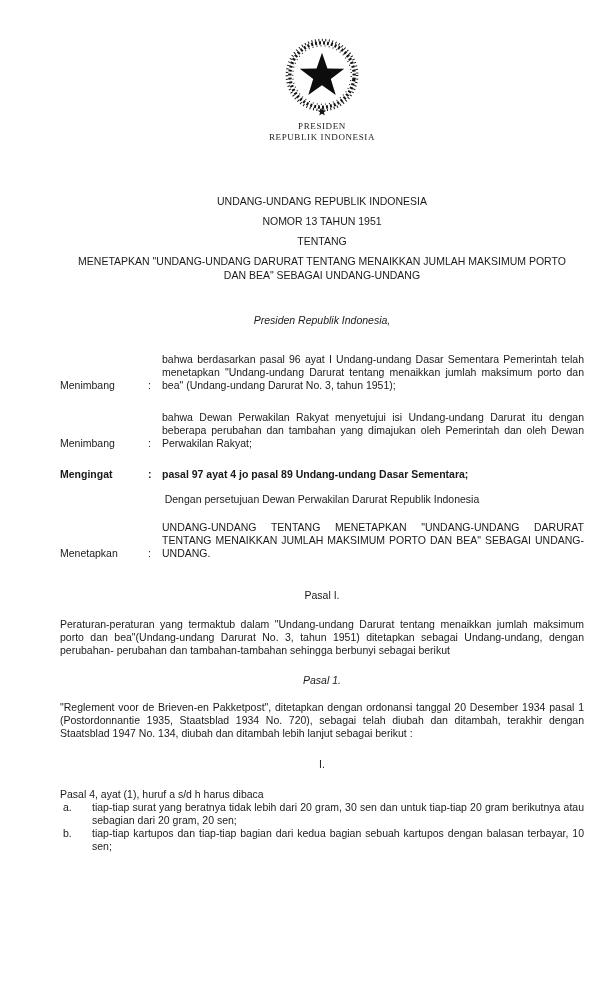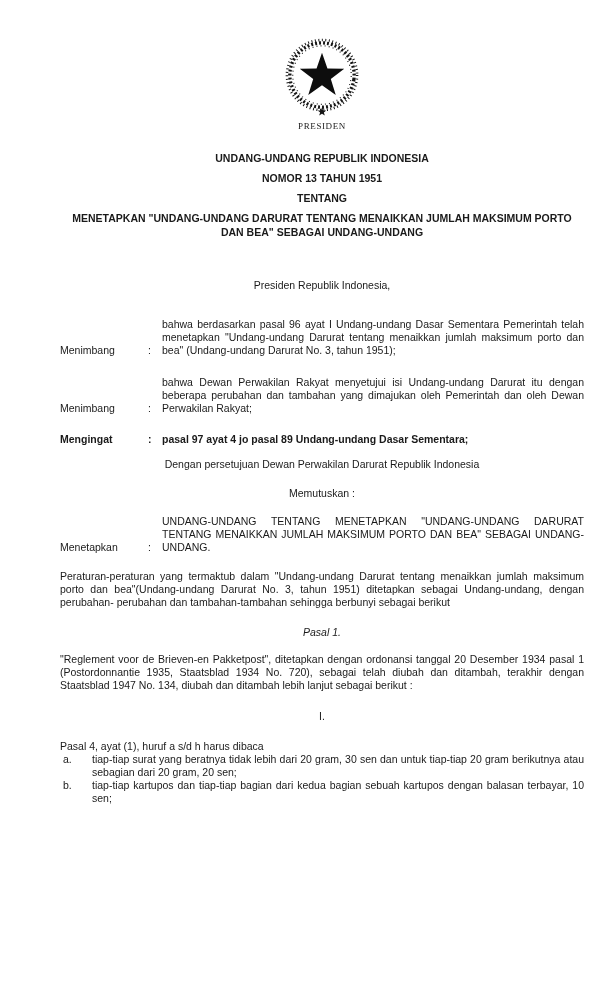--- a/index.html
+++ b/index.html
@@ -20,27 +20,27 @@
   .seal-wrap { text-align: center; }
   .seal-svg { display: inline-block; }
   .org-name {
     font-family: "Liberation Serif", "DejaVu Serif", serif;
     font-size: 9px;
     line-height: 11px;
     letter-spacing: 0.6px;
     text-align: center;
     color: #222;
   }
-  .title-block { margin-top: 20px; text-align: center; font-weight: 700; }
+  .title-block { margin-top: 52px; text-align: center; font-weight: 400; }
   .title-line { line-height: 13px; }
   .title-line1 { margin-bottom: 7px; }
   .title-line2 { margin-bottom: 7px; }
   .title-line3 { margin-bottom: 7px; }
   .title-line4 { line-height: 13.5px; padding: 0 6px; }
-  .salutation { margin-top: 40px; text-align: center; }
+  .salutation { margin-top: 32px; text-align: center; font-style: italic; }
   .clause { display: flex; align-items: flex-end; }
   .clause-label { width: 88px; flex-shrink: 0; }
   .clause-colon { width: 14px; flex-shrink: 0; text-align: left; }
   .clause-text { flex: 1; text-align: justify; }
   .clause-1 { margin-top: 26px; }
   .clause-2 { margin-top: 19px; }
   .clause-3 { margin-top: 18px; font-weight: bold; }
   .agreement { margin-top: 12px; text-align: center; }
   .decision { margin-top: 16px; text-align: center; }
   .enactment { margin-top: 15px; }
@@ -68,20 +68,21 @@
 
       <circle cx="40" cy="40" r="36" fill="none" stroke="#151515" stroke-width="2.6" stroke-dasharray="1 2.6"></circle>
       <circle cx="40" cy="40" r="33" fill="none" stroke="#151515" stroke-width="3.4" stroke-dasharray="2 2.1" transform="rotate(8 40 40)"></circle>
       <circle cx="40" cy="40" r="30" fill="none" stroke="#151515" stroke-width="1.2" stroke-dasharray="1 3.2" transform="rotate(-6 40 40)"></circle>
 
       <polygon fill="#0d0d0d" points="40,17 45.59,33.32 62.83,33.58 49.03,43.94 54.11,60.42 40,50.5 25.89,60.42 30.97,43.94 17.17,33.58 34.41,33.32"></polygon>
 
       <polygon fill="#151515" points="40,73.2 41.2,76.4 44.4,76.4 41.9,78.4 42.9,81.6 40,79.7 37.1,81.6 38.1,78.4 35.6,76.4 38.8,76.4"></polygon>
     </svg>
     <div class="org-name">PRESIDEN</div>
+    <div class="org-name">REPUBLIK INDONESIA</div>
   </div>
 
   <div class="title-block">
     <div class="title-line title-line1">UNDANG-UNDANG REPUBLIK INDONESIA</div>
     <div class="title-line title-line2">NOMOR 13 TAHUN 1951</div>
     <div class="title-line title-line3">TENTANG</div>
     <div class="title-line title-line4">MENETAPKAN "UNDANG-UNDANG DARURAT TENTANG MENAIKKAN JUMLAH MAKSIMUM PORTO DAN BEA" SEBAGAI UNDANG-UNDANG</div>
   </div>
 
   <div class="salutation">Presiden Republik Indonesia,</div>
@@ -98,28 +99,28 @@
     <div class="clause-text">bahwa Dewan Perwakilan Rakyat menyetujui isi Undang-undang Darurat itu dengan beberapa perubahan dan tambahan yang dimajukan oleh Pemerintah dan oleh Dewan Perwakilan Rakyat;</div>
   </div>
 
   <div class="clause clause-3">
     <div class="clause-label">Mengingat</div>
     <div class="clause-colon">:</div>
     <div class="clause-text">pasal 97 ayat 4 jo pasal 89 Undang-undang Dasar Sementara;</div>
   </div>
 
   <div class="agreement">Dengan persetujuan Dewan Perwakilan Darurat Republik Indonesia</div>
-  <div class="decision">Memutuskan :</div>
 
   <div class="clause enactment">
     <div class="clause-label">Menetapkan</div>
     <div class="clause-colon">:</div>
     <div class="clause-text">UNDANG-UNDANG TENTANG MENETAPKAN "UNDANG-UNDANG DARURAT TENTANG MENAIKKAN JUMLAH MAKSIMUM PORTO DAN BEA" SEBAGAI UNDANG-UNDANG.</div>
   </div>
 
+  <div class="pasal-heading pasal-roman-heading">Pasal I.</div>
   <div class="para para-1">Peraturan-peraturan yang termaktub dalam "Undang-undang Darurat tentang menaikkan jumlah maksimum porto dan bea"(Undang-undang Darurat No. 3, tahun 1951) ditetapkan sebagai Undang-undang, dengan perubahan- perubahan dan tambahan-tambahan sehingga berbunyi sebagai berikut</div>
 
   <div class="pasal-heading pasal-1-heading">Pasal 1.</div>
   <div class="para para-2">"Reglement voor de Brieven-en Pakketpost", ditetapkan dengan ordonansi tanggal 20 Desember 1934 pasal 1 (Postordonnantie 1935, Staatsblad 1934 No. 720), sebagai telah diubah dan ditambah, terakhir dengan Staatsblad 1947 No. 134, diubah dan ditambah lebih lanjut sebagai berikut :</div>
 
   <div class="section-heading">I.</div>
   <div class="pasal4-intro">Pasal 4, ayat (1), huruf a s/d h harus dibaca</div>
 
   <div class="law-list">
     <div class="law-item">

